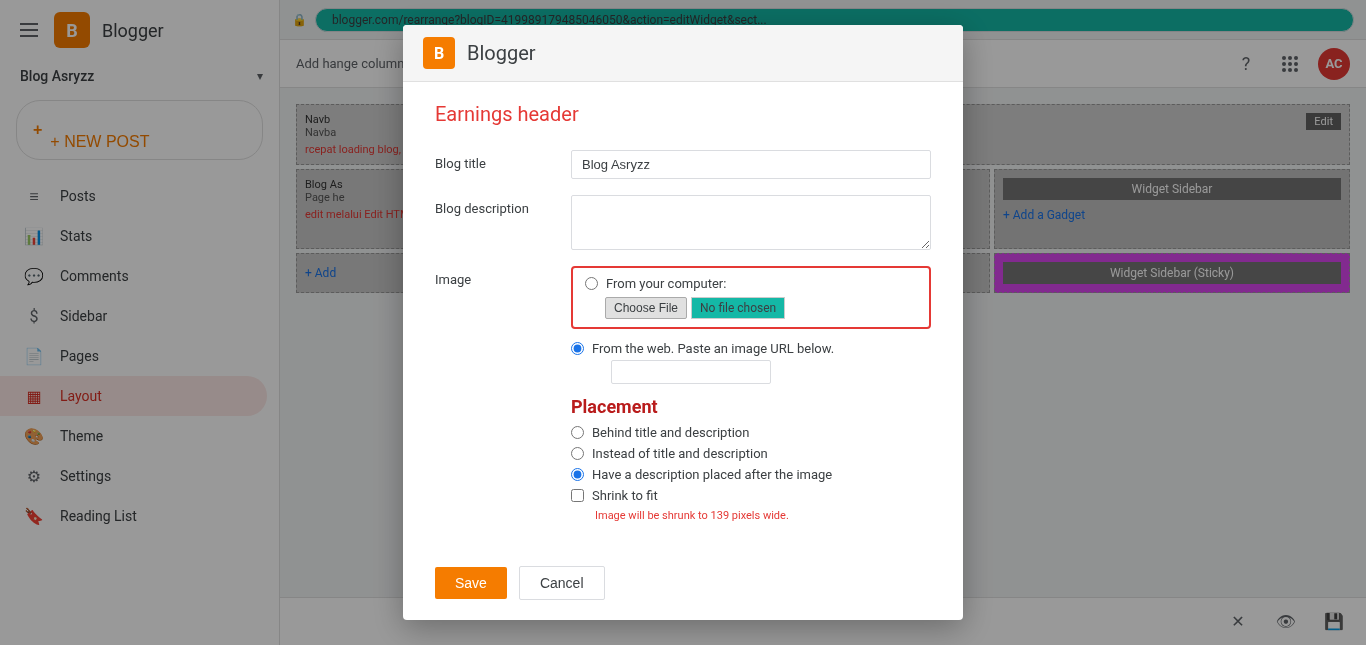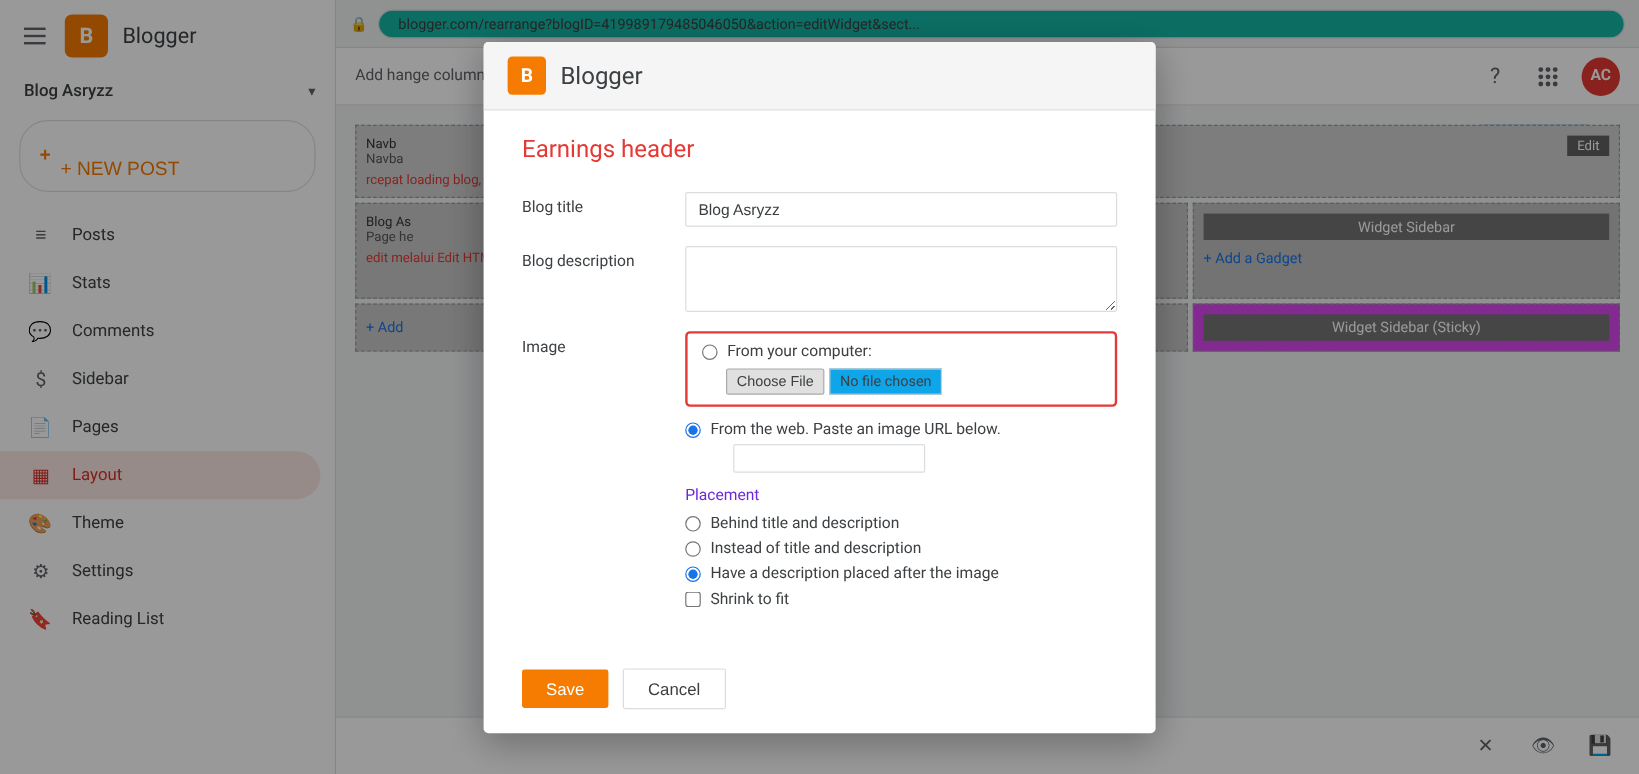--- a/index.html
+++ b/index.html
@@ -390,21 +390,21 @@
       border: 1px solid #aaa;
       border-radius: 2px;
       padding: 3px 8px;
       font-size: 12px;
       cursor: pointer;
       color: #3c4043;
     }
     .no-file-text {
       font-size: 12px;
       color: #3c4043;
-      background: #0ea5e9;
+      background: #14b8a6;
       border: 1px solid #ccc;
       padding: 3px 8px;
     }
     .from-web-label {
       display: flex;
       align-items: center;
       gap: 8px;
       font-size: 13px;
       color: #3c4043;
     }
@@ -413,23 +413,23 @@
       width: 160px;
       border: 1px solid #dadce0;
       border-radius: 2px;
       padding: 4px 6px;
       font-size: 12px;
     }
     .placement-section {
       margin-left: 0;
     }
     .placement-title {
-      font-size: 13px;
-      font-weight: 400;
-      color: #6d28d9;
+      font-size: 18px;
+      font-weight: 700;
+      color: #b91c1c;
       margin-bottom: 8px;
     }
     .placement-option {
       display: flex;
       align-items: center;
       gap: 8px;
       font-size: 13px;
       color: #3c4043;
       margin-bottom: 6px;
     }
@@ -669,20 +669,21 @@
               <span>Instead of title and description</span>
             </div>
             <div class="placement-option">
               <input type="radio" name="placement" checked="" style="">
               <span>Have a description placed after the image</span>
             </div>
             <div class="placement-option">
               <input type="checkbox" style="">
               <span>Shrink to fit</span>
             </div>
+            <div class="shrink-note">Image will be shrunk to 139 pixels wide.</div>
           </div>
         </div>
       </div>
     </div>
 
     <div class="dialog-footer">
       <button class="save-btn">Save</button>
       <button class="cancel-btn">Cancel</button>
     </div>
   </div>

